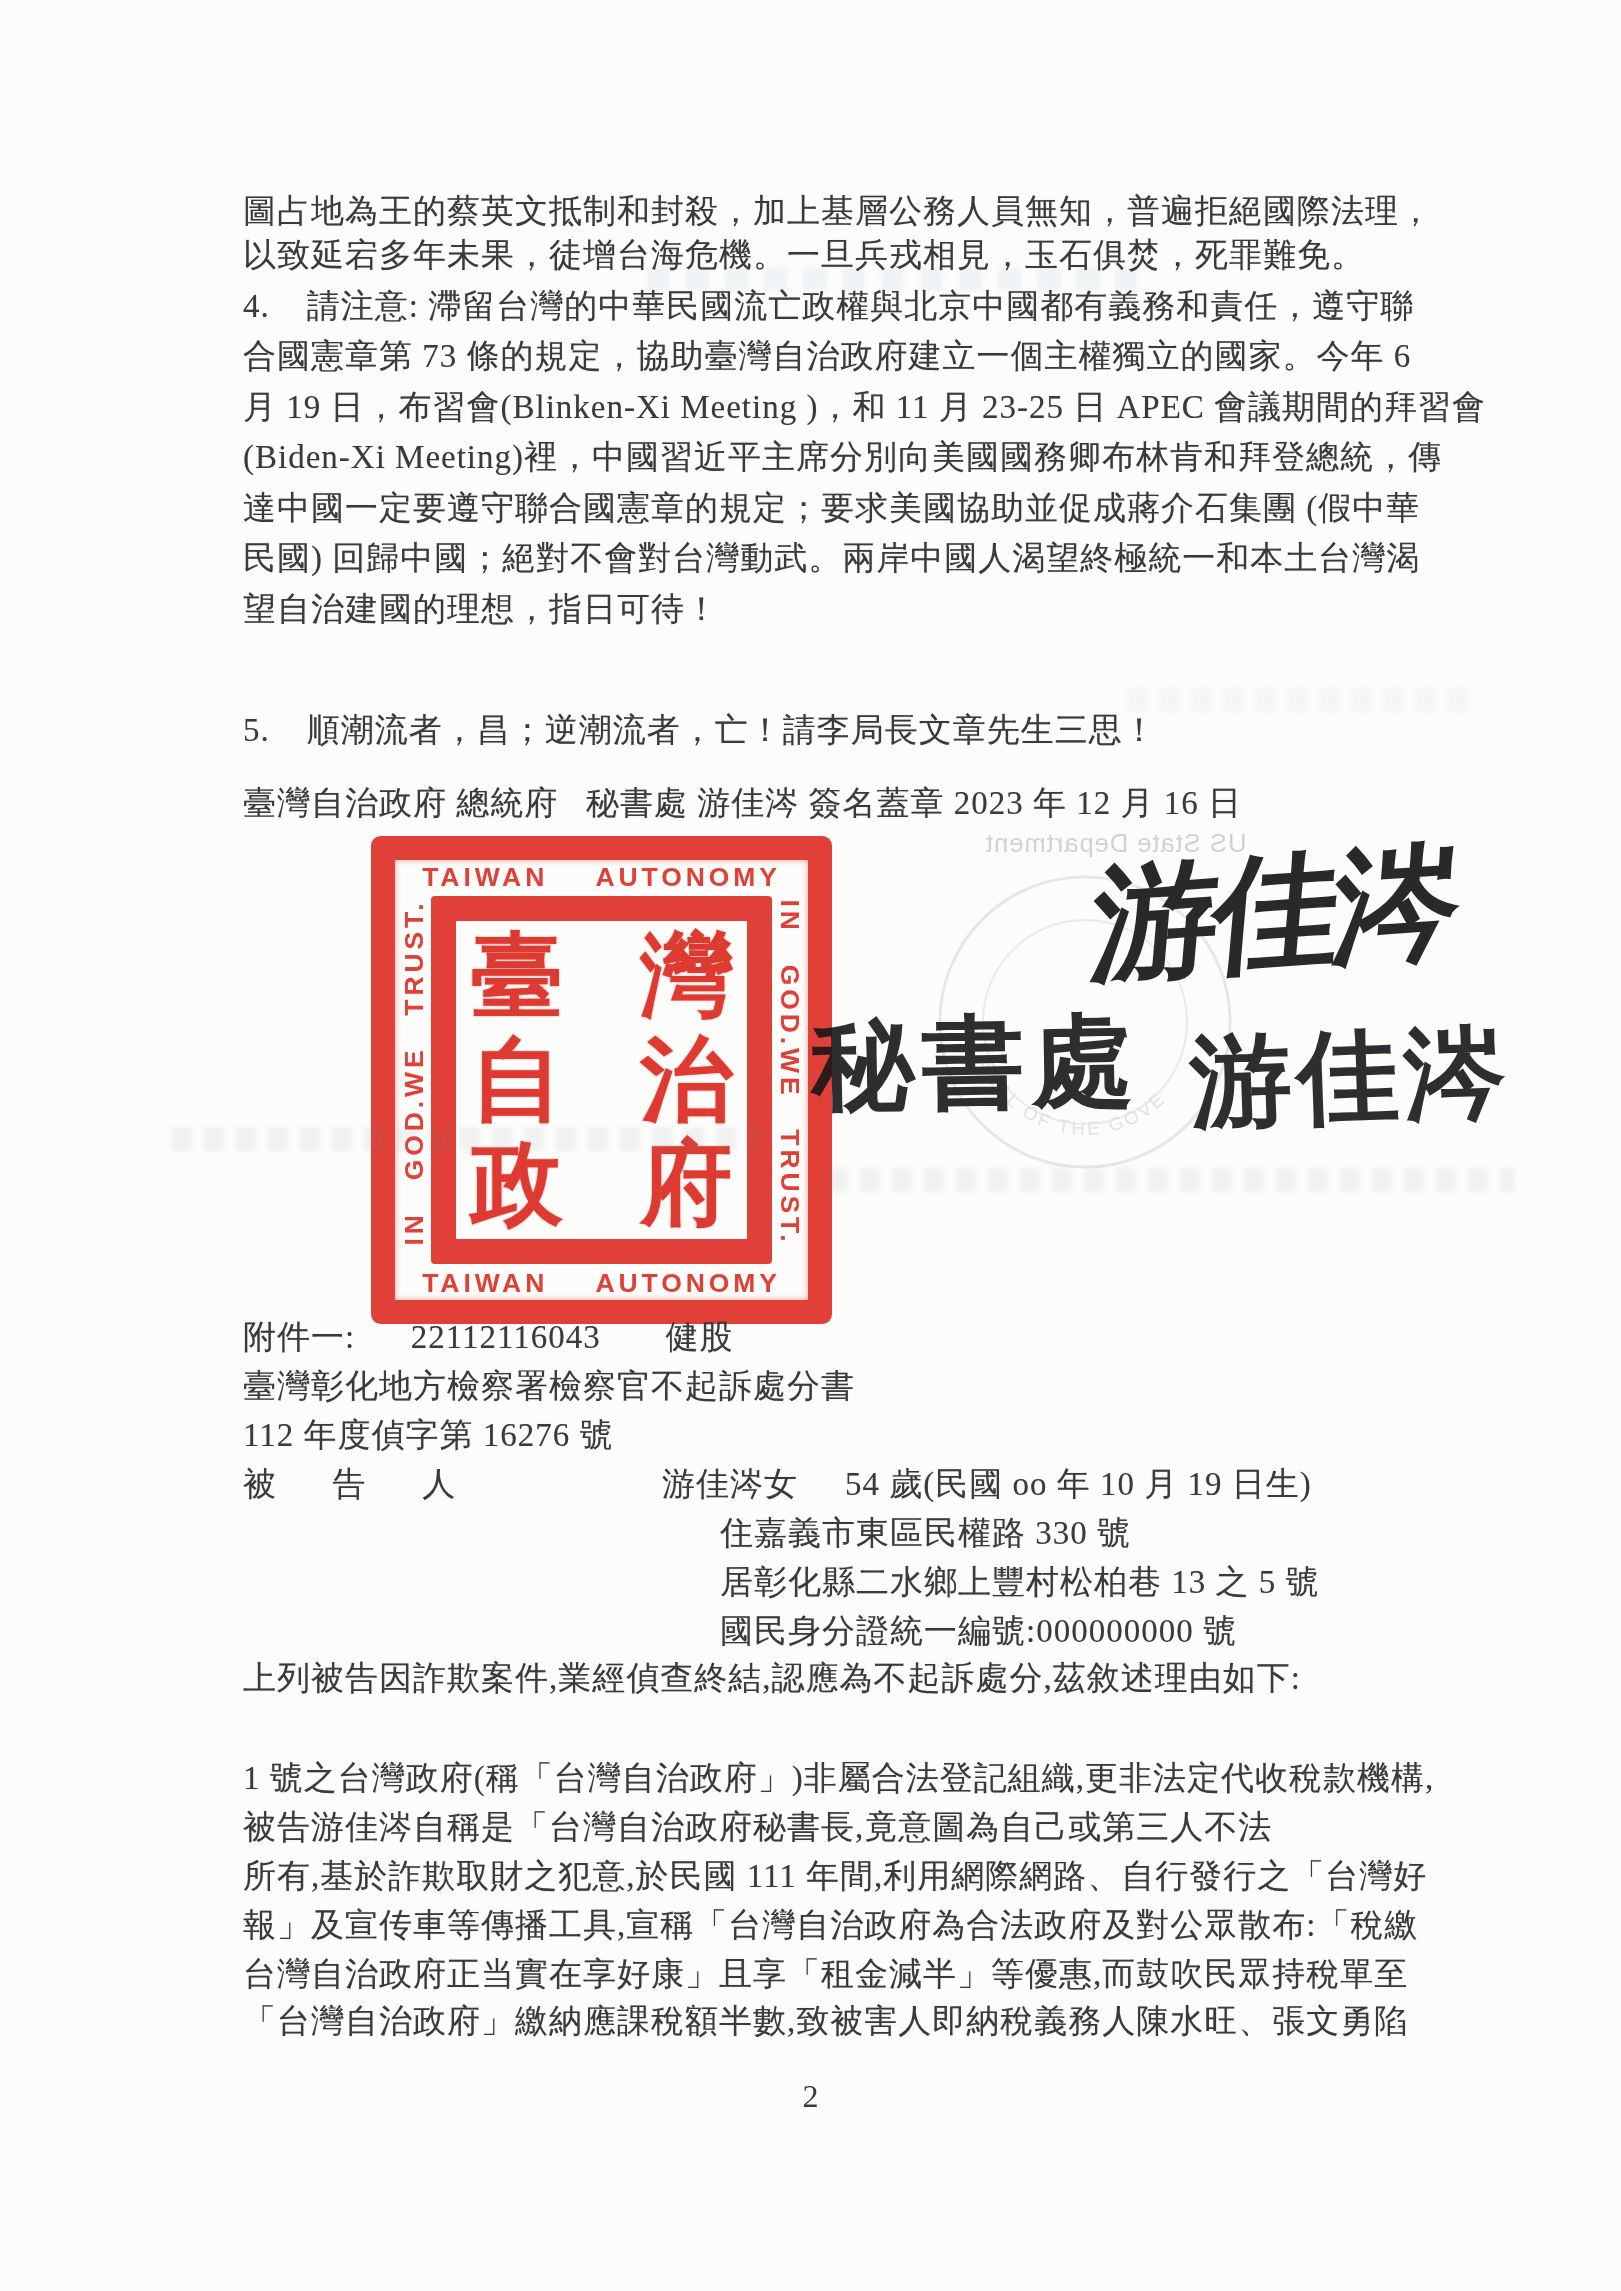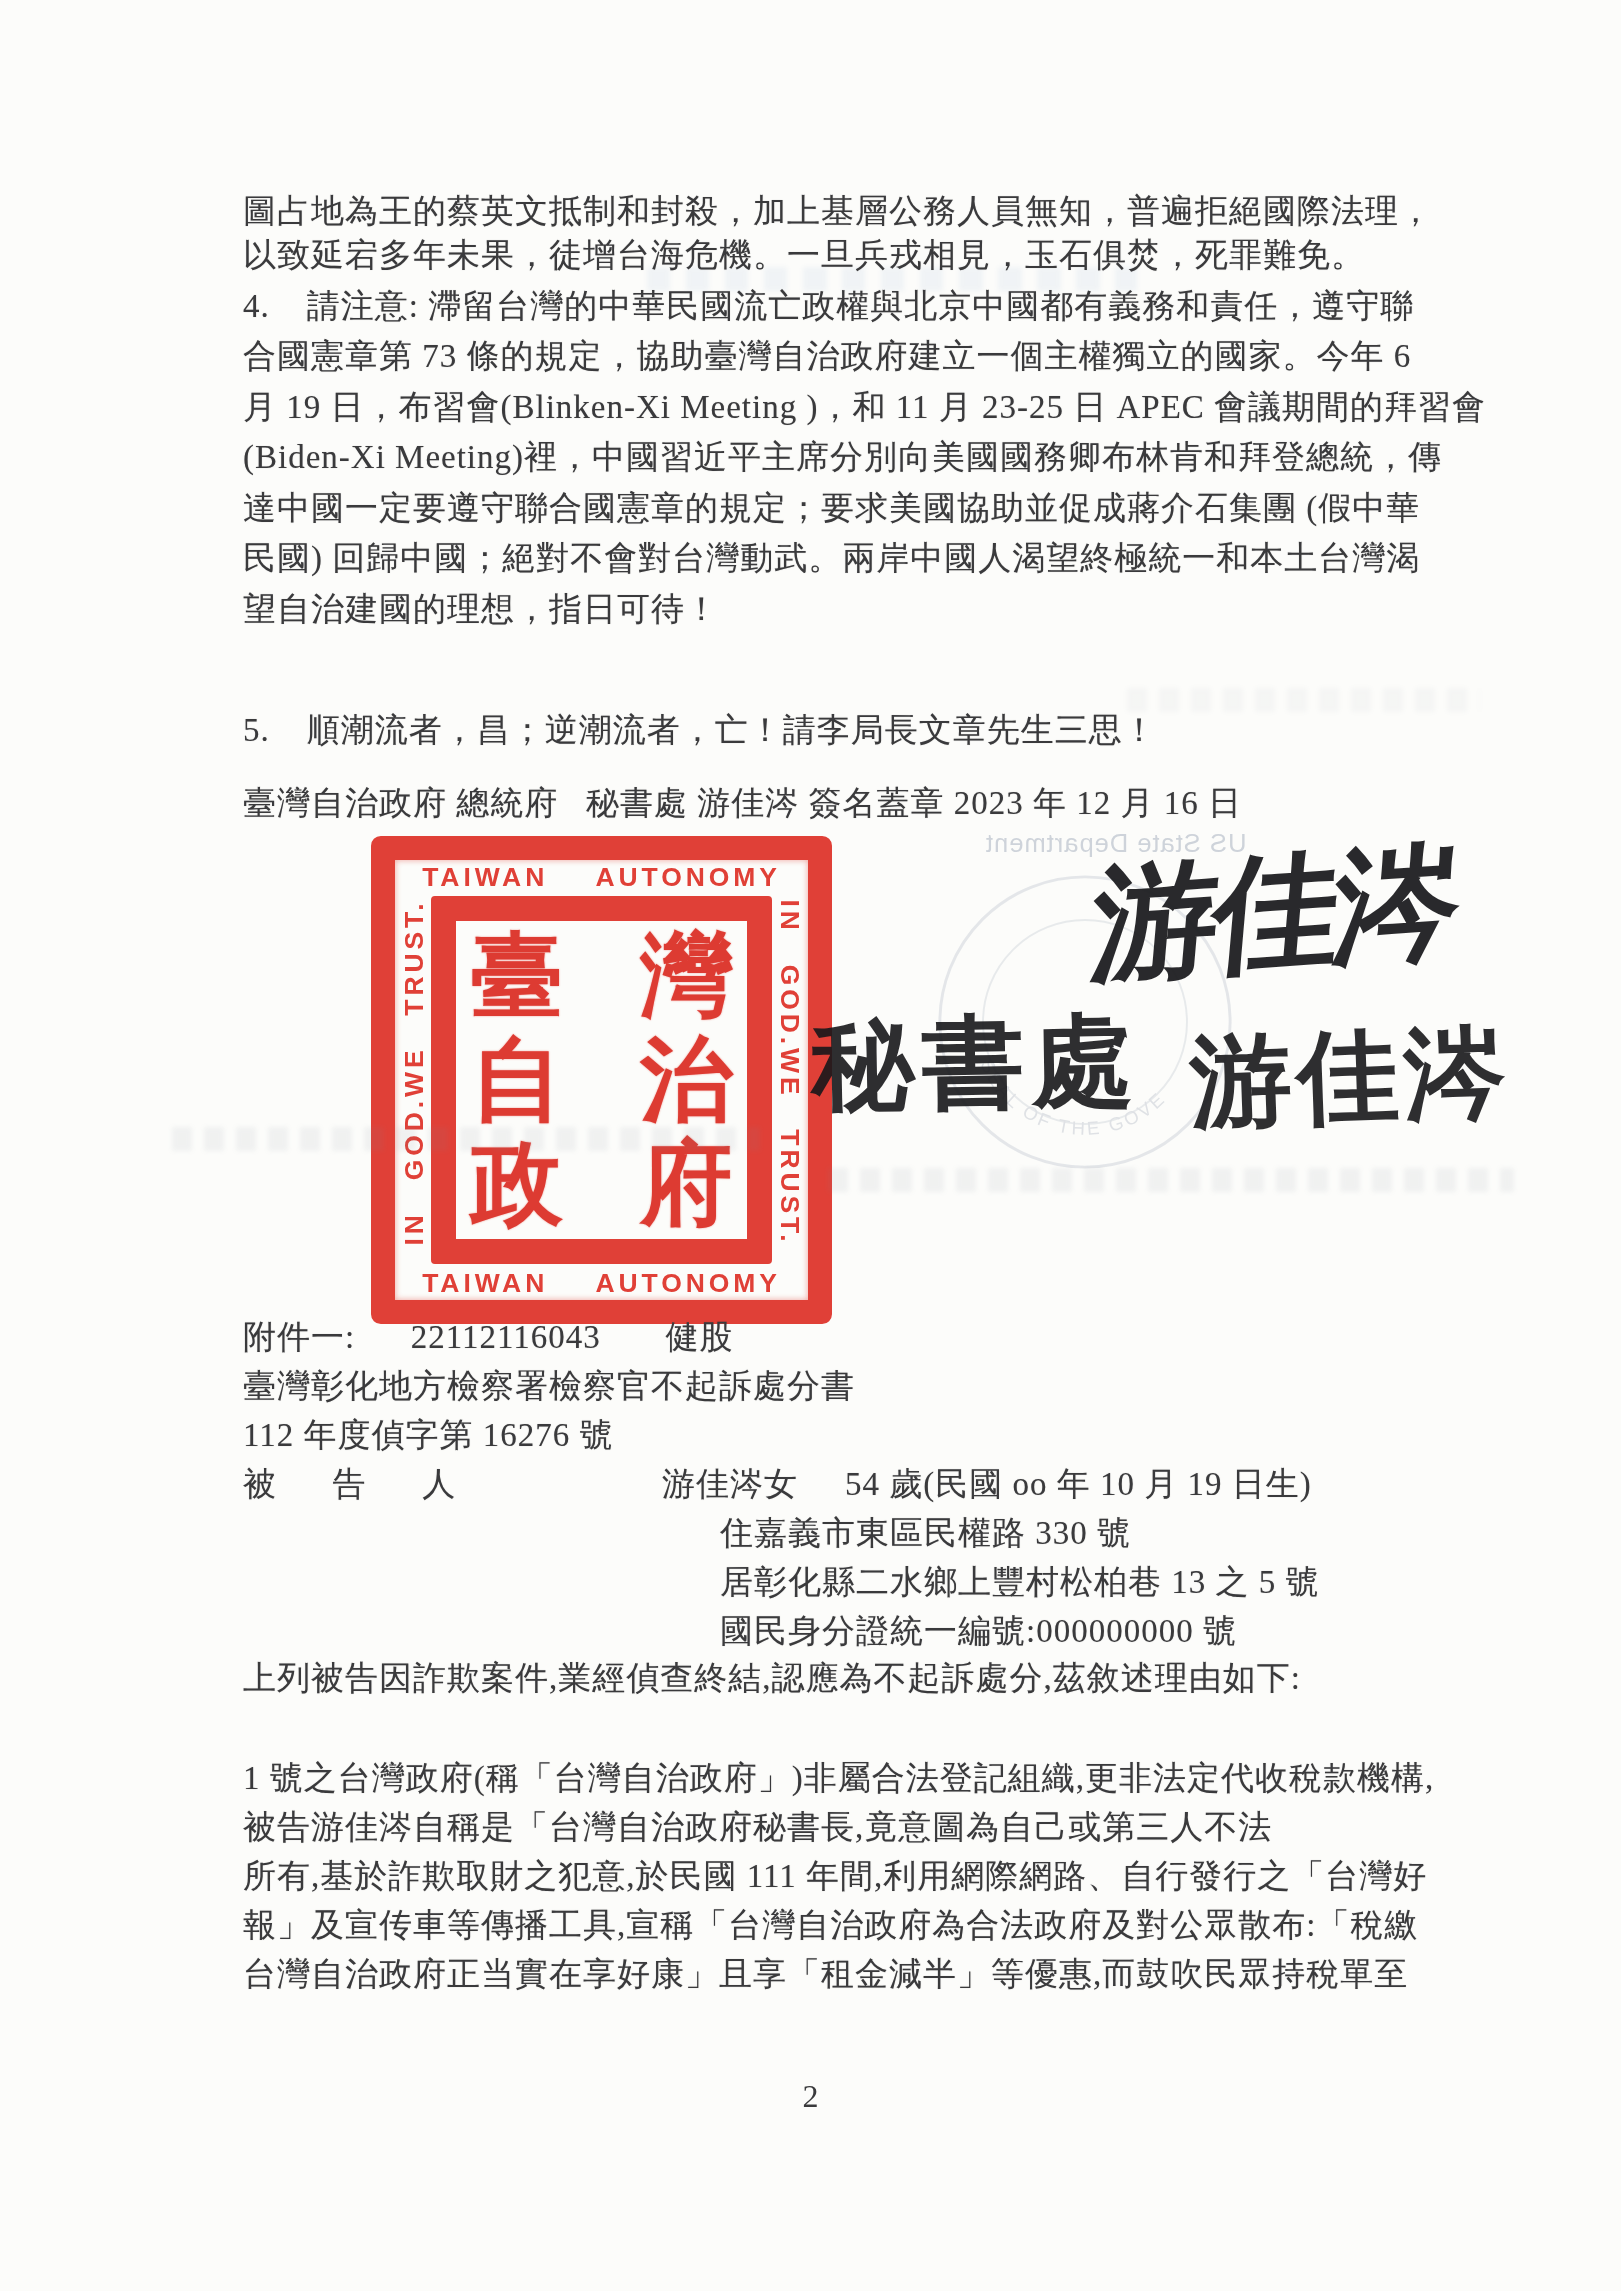--- a/index.html
+++ b/index.html
@@ -140,16 +140,17 @@
 
   <div class="ln ind" style="top:1509px">住嘉義市東區民權路 330 號</div>
   <div class="ln ind" style="top:1558px">居彰化縣二水鄉上豐村松柏巷 13 之 5 號</div>
   <div class="ln ind" style="top:1607px">國民身分證統一編號:000000000 號</div>
   <div class="ln" style="top:1654px">上列被告因詐欺案件,業經偵查終結,認應為不起訴處分,茲敘述理由如下:</div>
   <div class="ln" style="top:1754px">1 號之台灣政府(稱「台灣自治政府」)非屬合法登記組織,更非法定代收稅款機構,</div>
   <div class="ln" style="top:1803px">被告游佳涔自稱是「台灣自治政府秘書長,竟意圖為自己或第三人不法</div>
   <div class="ln" style="top:1852px">所有,基於詐欺取財之犯意,於民國 111 年間,利用網際網路、自行發行之「台灣好</div>
   <div class="ln" style="top:1901px">報」及宣传車等傳播工具,宣稱「台灣自治政府為合法政府及對公眾散布:「稅繳</div>
   <div class="ln" style="top:1950px">台灣自治政府正当實在享好康」且享「租金減半」等優惠,而鼓吹民眾持稅單至</div>
+  <div class="ln" style="top:1997px">「台灣自治政府」繳納應課稅額半數,致被害人即納稅義務人陳水旺、張文勇陷</div>
 
   <div class="pagenum">2</div>
 </div>
 
 
 </body></html>

